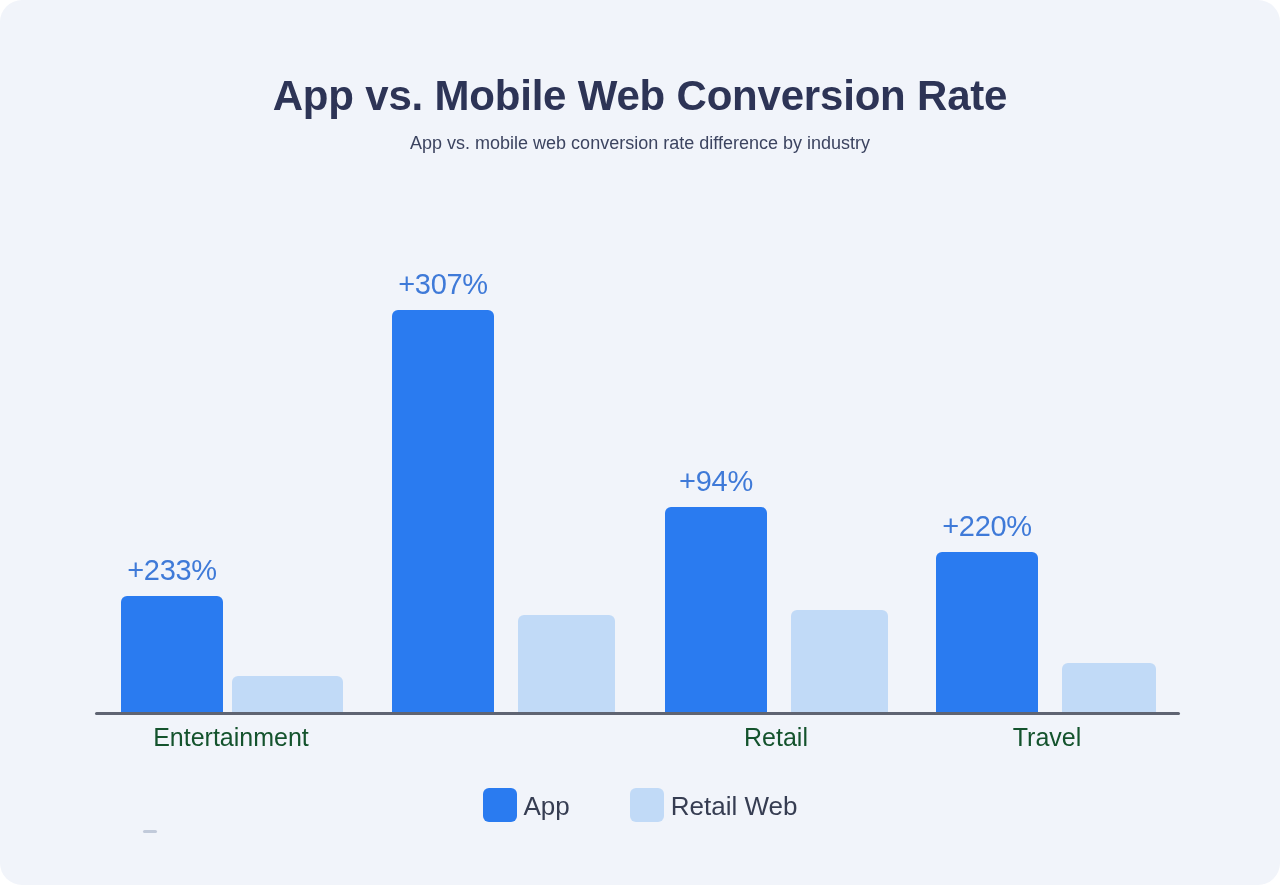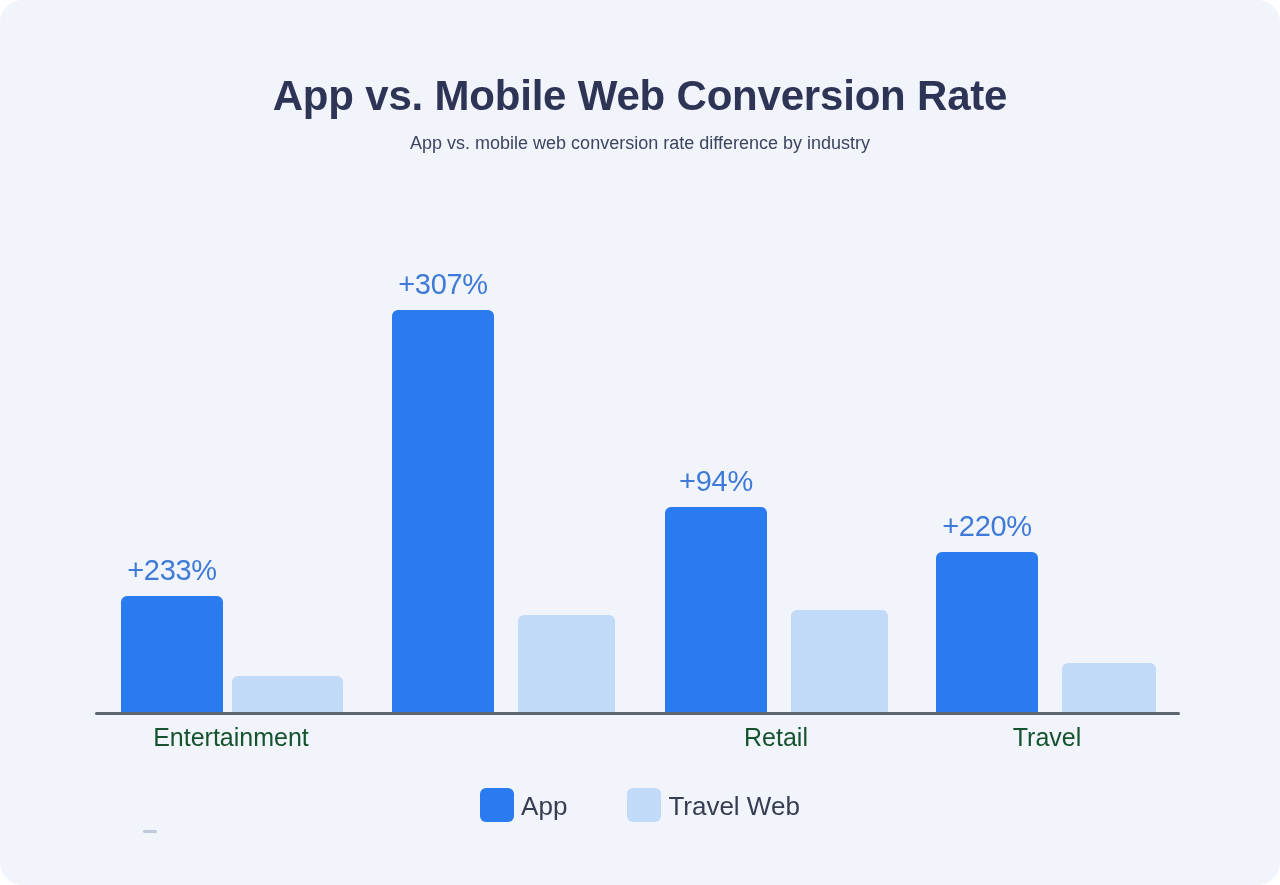--- a/index.html
+++ b/index.html
@@ -183,19 +183,19 @@
   <div class="cat-label" style="left:922px; width:250px;">Travel</div>
   <div class="cat-label" style="left:651px; width:250px;">Retail</div>
 
   <div id="legend">
     <div class="legend-item">
       <span class="legend-swatch" style="background:#2a7bf0;"></span>
       <span class="legend-text">App</span>
     </div>
     <div class="legend-item">
       <span class="legend-swatch" style="background:#c1daf7;"></span>
-      <span class="legend-text">Travel Web</span>
+      <span class="legend-text">Retail Web</span>
     </div>
   </div>
 
   <div id="stray-mark"></div>
 
 </div>
 
 </body></html>

